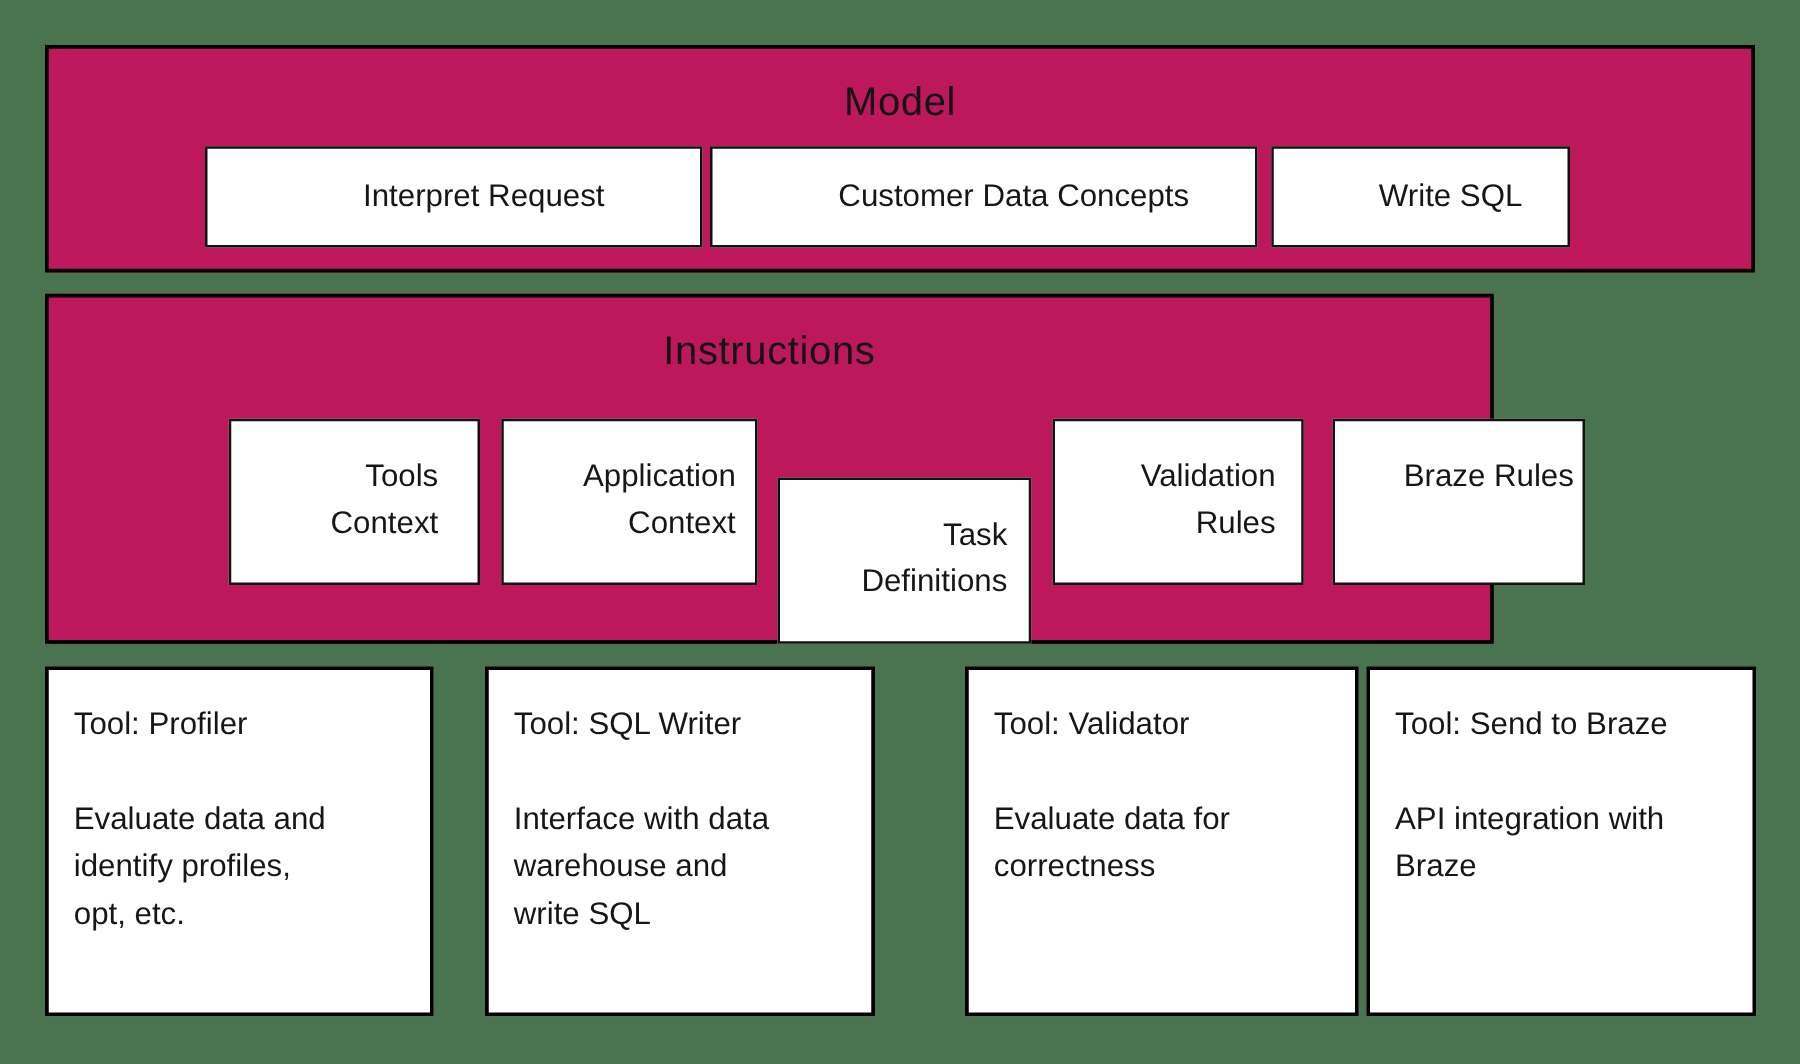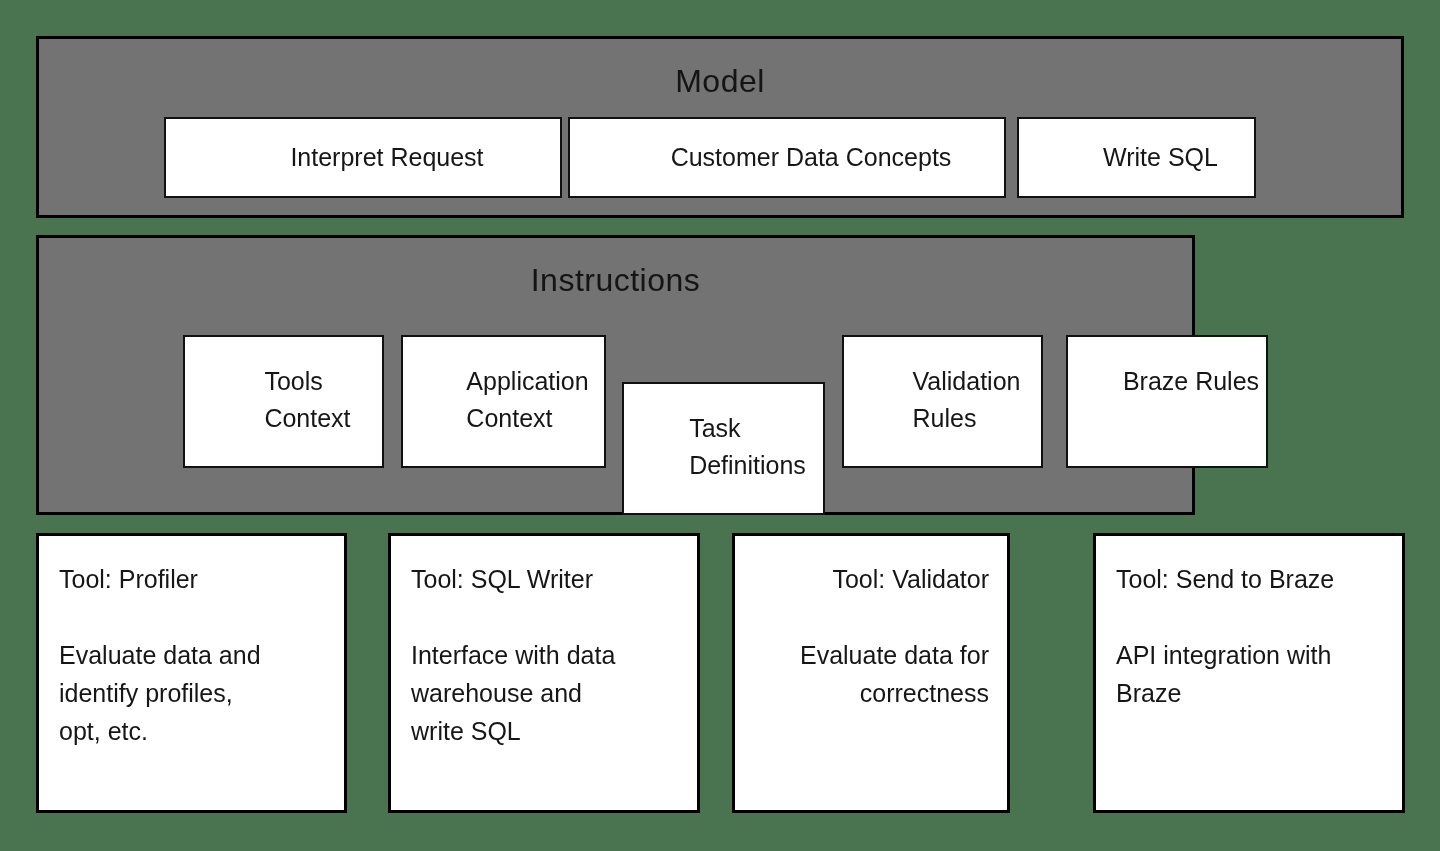--- a/index.html
+++ b/index.html
@@ -14,21 +14,21 @@
     color: #161616;
     position: relative;
     overflow: hidden;
   }
   .canvas {
     position: absolute;
     inset: 0;
   }
   .panel {
     position: absolute;
-    background: #737373;
+    background: #be185d;
     border: 3px solid #000000;
     box-sizing: border-box;
   }
   .panel-model {
     left: 36px; top: 36px;
     width: 1368px; height: 182px;
   }
   .panel-instructions {
     left: 36px; top: 235px;
     width: 1159px; height: 280px;
@@ -44,21 +44,21 @@
     letter-spacing: 0.5px;
   }
   .inner-box {
     position: absolute;
     background: #ffffff;
     border: 2px solid #111111;
     box-sizing: border-box;
     display: flex;
     align-items: center;
     justify-content: center;
-    text-align: left;
+    text-align: right;
     font-size: 25px;
     line-height: 37px;
     color: #161616;
     white-space: pre-line;
     padding-left: 48px;
   }
   
   .model-box { top: 78px; height: 81px; }
   .model-box-0 { left: 125px; width: 398px; }
   .model-box-1 { left: 529px; width: 438px; }
@@ -79,21 +79,21 @@
     position: absolute;
     top: 533px;
     height: 280px;
     background: #ffffff;
     border: 3px solid #000000;
     box-sizing: border-box;
     padding: 24px 18px 0 20px;
   }
   .tool-card-0 { left: 36px;   width: 311px; }
   .tool-card-1 { left: 388px;  width: 312px; }
-  .tool-card-2 { left: 732px;  width: 278px; text-align: right; }
+  .tool-card-2 { left: 772px;  width: 315px; }
   .tool-card-3 { left: 1093px; width: 312px; }
   .tool-title {
     margin: 0;
     font-size: 25px;
     line-height: 38px;
     font-weight: 400;
     color: #161616;
   }
   .tool-desc {
     margin: 38px 0 0 0;

